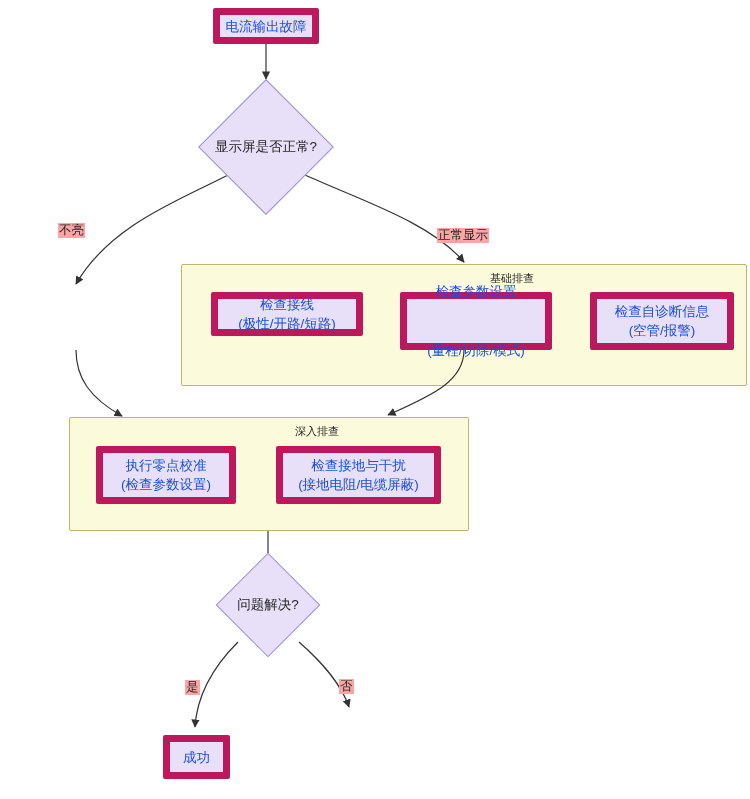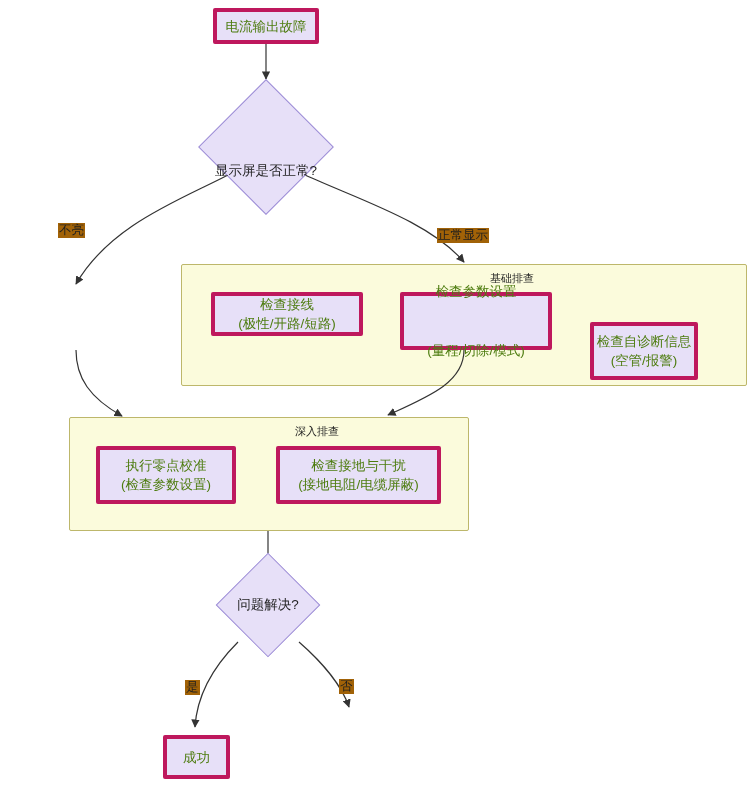--- a/index.html
+++ b/index.html
@@ -24,27 +24,27 @@
     position: absolute;
     left: 0; top: 0;
     width: 750px;
     height: 799px;
     pointer-events: none;
   }
   .node {
     position: absolute;
     box-sizing: border-box;
     background: #e7e0f8;
-    border: 4px solid #be185d;
+    border: 7px solid #be185d;
     border-radius: 2px;
     display: flex;
     flex-direction: column;
     align-items: center;
     justify-content: center;
-    color: #4d7c0f;
+    color: #1d4ed8;
     font-size: 13.5px;
     line-height: 19px;
     text-align: left;
     white-space: nowrap;
   }
   .node .ln { display: block; }
   .diamond {
     position: absolute;
     box-sizing: border-box;
     background: #e7e0f8;
@@ -76,21 +76,21 @@
     text-align: center;
     width: 100%;
     left: 0;
     top: 6px;
     padding-left: 48px;
   }
   .edge-label {
     position: absolute;
     font-size: 12.5px;
     color: #1f1f1f;
-    background: #a16207;
+    background: #fca5a5;
     padding: 0 1px;
     white-space: nowrap;
     line-height: 15px;
   }
 </style>
 </head>
 <body>
 
 <div id="canvas">
 
@@ -131,34 +131,34 @@
   <div class="edge-label" style="left:58px; top:223px;">不亮</div>
   <div class="edge-label" style="left:437px; top:228px;">正常显示</div>
   <div class="edge-label" style="left:185px; top:680px;">是</div>
   <div class="edge-label" style="left:339px; top:679px;">否</div>
 
   <div class="node" style="left:213px; top:8px; width:106px; height:36px;">
     <span class="ln">电流输出故障</span>
   </div>
 
   <div class="diamond" style="left:218px; top:99px; width:96px; height:96px;"></div>
-  <div class="diamond-label" style="left:196px; top:135px; width:140px; height:24px;margin-top:24px;">显示屏是否正常?</div>
+  <div class="diamond-label" style="left:196px; top:135px; width:140px; height:24px;">显示屏是否正常?</div>
 
 
   <div class="node" style="left:211px; top:292px; width:152px; height:44px;">
     <span class="ln">检查接线</span>
     <span class="ln">(极性/开路/短路)</span>
   </div>
 
   <div class="node" style="left:400px; top:292px; width:152px; height:58px;gap:40px;">
     <span class="ln">检查参数设置</span>
     <span class="ln">(量程/切除/模式)</span>
   </div>
 
-  <div class="node" style="left:590px; top:292px; width:108px; height:58px;margin-top:30px;">
+  <div class="node" style="left:590px; top:292px; width:144px; height:58px;">
     <span class="ln">检查自诊断信息</span>
     <span class="ln">(空管/报警)</span>
   </div>
 
   <div class="node" style="left:96px; top:446px; width:140px; height:58px;">
     <span class="ln">执行零点校准</span>
     <span class="ln">(检查参数设置)</span>
   </div>
 
   <div class="node" style="left:276px; top:446px; width:165px; height:58px;">

